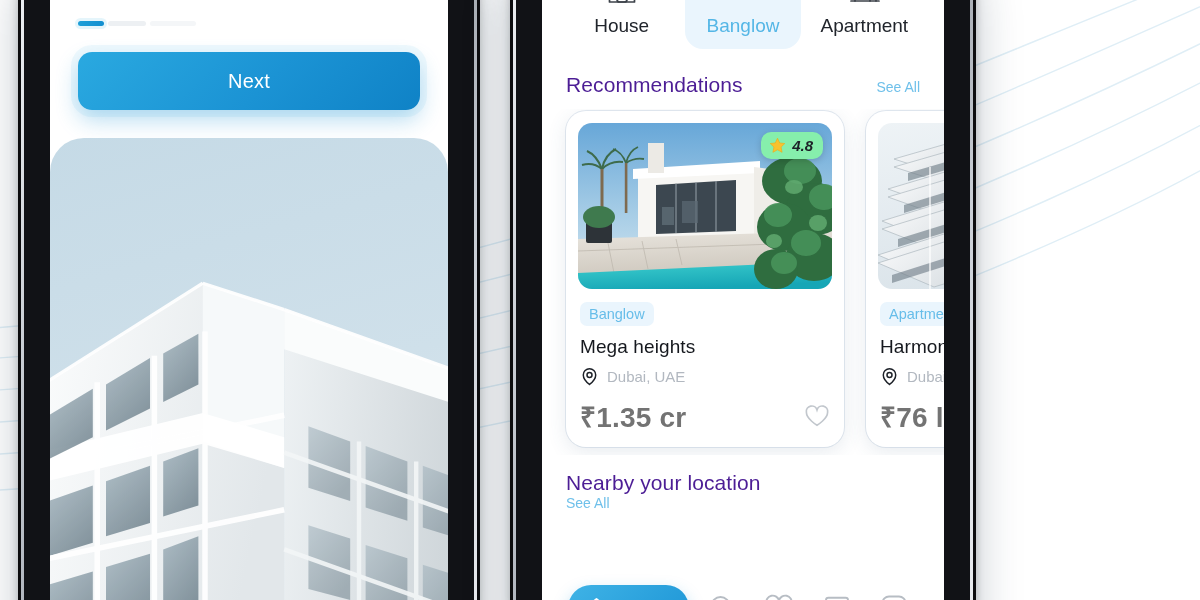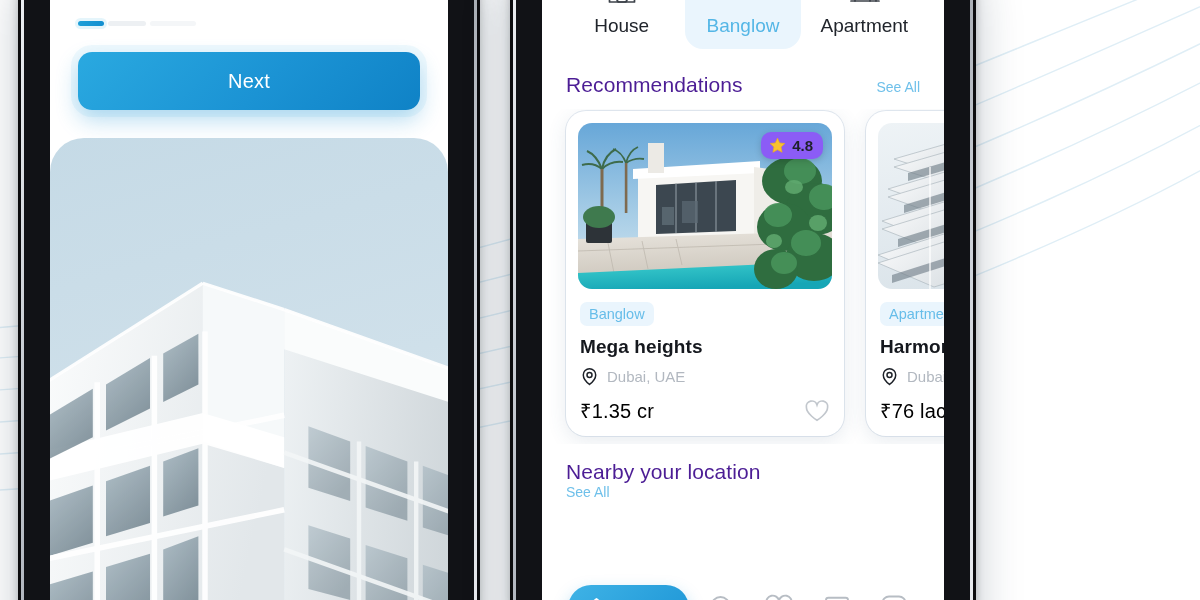--- a/index.html
+++ b/index.html
@@ -57,30 +57,30 @@
               padding: 14px 24px 12px 24px; }
   .sec-title { font-size: 21px; color: #4c1d95; letter-spacing: .1px; }
   .see-all { font-size: 14px; color: #6fc0ea; cursor: pointer; }
 
   .rail { display: flex; gap: 22px; padding: 2px 0 8px 24px; overflow: hidden; }
   .pcard { flex: 0 0 auto; width: 278px; background: #fff; border-radius: 20px;
            box-shadow: 0 5px 20px rgba(60,90,120,.12), 0 0 0 1px rgba(225,232,240,.85);
            padding: 12px 12px 10px 12px; cursor: pointer; }
   .pimg { position: relative; height: 166px; border-radius: 14px; overflow: hidden; }
   .rating { position: absolute; right: 9px; top: 9px; display: flex; align-items: center; gap: 6px;
-            background: #8b5cf6; border-radius: 10px; padding: 5px 10px 5px 8px;
-            box-shadow: 0 2px 7px rgba(0,0,0,.17); }
+            background: #86efac; border-radius: 10px; padding: 5px 10px 5px 8px;
+            box-shadow: 0 2px 7px rgba(0,0,0,.17); font-style: italic; }
   .rating .rv { font-size: 15px; font-weight: 700; color: #1d2128; }
   .tag { display: inline-block; margin: 13px 0 0 2px; padding: 4px 9px; border-radius: 7px;
          background: #eaf5fd; color: #67bde9; font-size: 14.5px; }
-  .pname { margin: 10px 0 0 2px; font-size: 19px; font-weight: 700; color: #15181e; letter-spacing: .1px; }
+  .pname { margin: 10px 0 0 2px; font-size: 19px; font-weight: 400; color: #15181e; letter-spacing: .1px; }
   .ploc { display: flex; align-items: center; gap: 8px; margin: 9px 0 2px 2px; }
   .ploc span { font-size: 15px; color: #b2b8c0; }
   .prow { display: flex; align-items: center; justify-content: space-between; margin: 11px 2px 2px 2px; }
-  .price { font-size: 20px; font-weight: 400; color: #000000; letter-spacing: .2px; }
+  .price { font-size: 28px; font-weight: 700; color: #737373; letter-spacing: .2px; }
 
   .bottom-sec { display: flex; align-items: baseline; justify-content: space-between;
                 padding: 16px 24px 0 24px; flex-direction: column; }
 
   .tabbar { position: absolute; left: 0; right: 0; bottom: 0; height: 78px; background: #fff;
             display: flex; align-items: center; justify-content: space-between; padding: 0 26px 6px 26px; }
   .tab { display: flex; align-items: center; justify-content: center; cursor: pointer;
          width: 48px; height: 48px; }
   .tab.home { width: auto; gap: 9px; padding: 0 22px 0 16px; height: 46px; border-radius: 23px;
               background: linear-gradient(135deg,#3fb3e6 0%,#1d95d6 100%); color: #fff;

